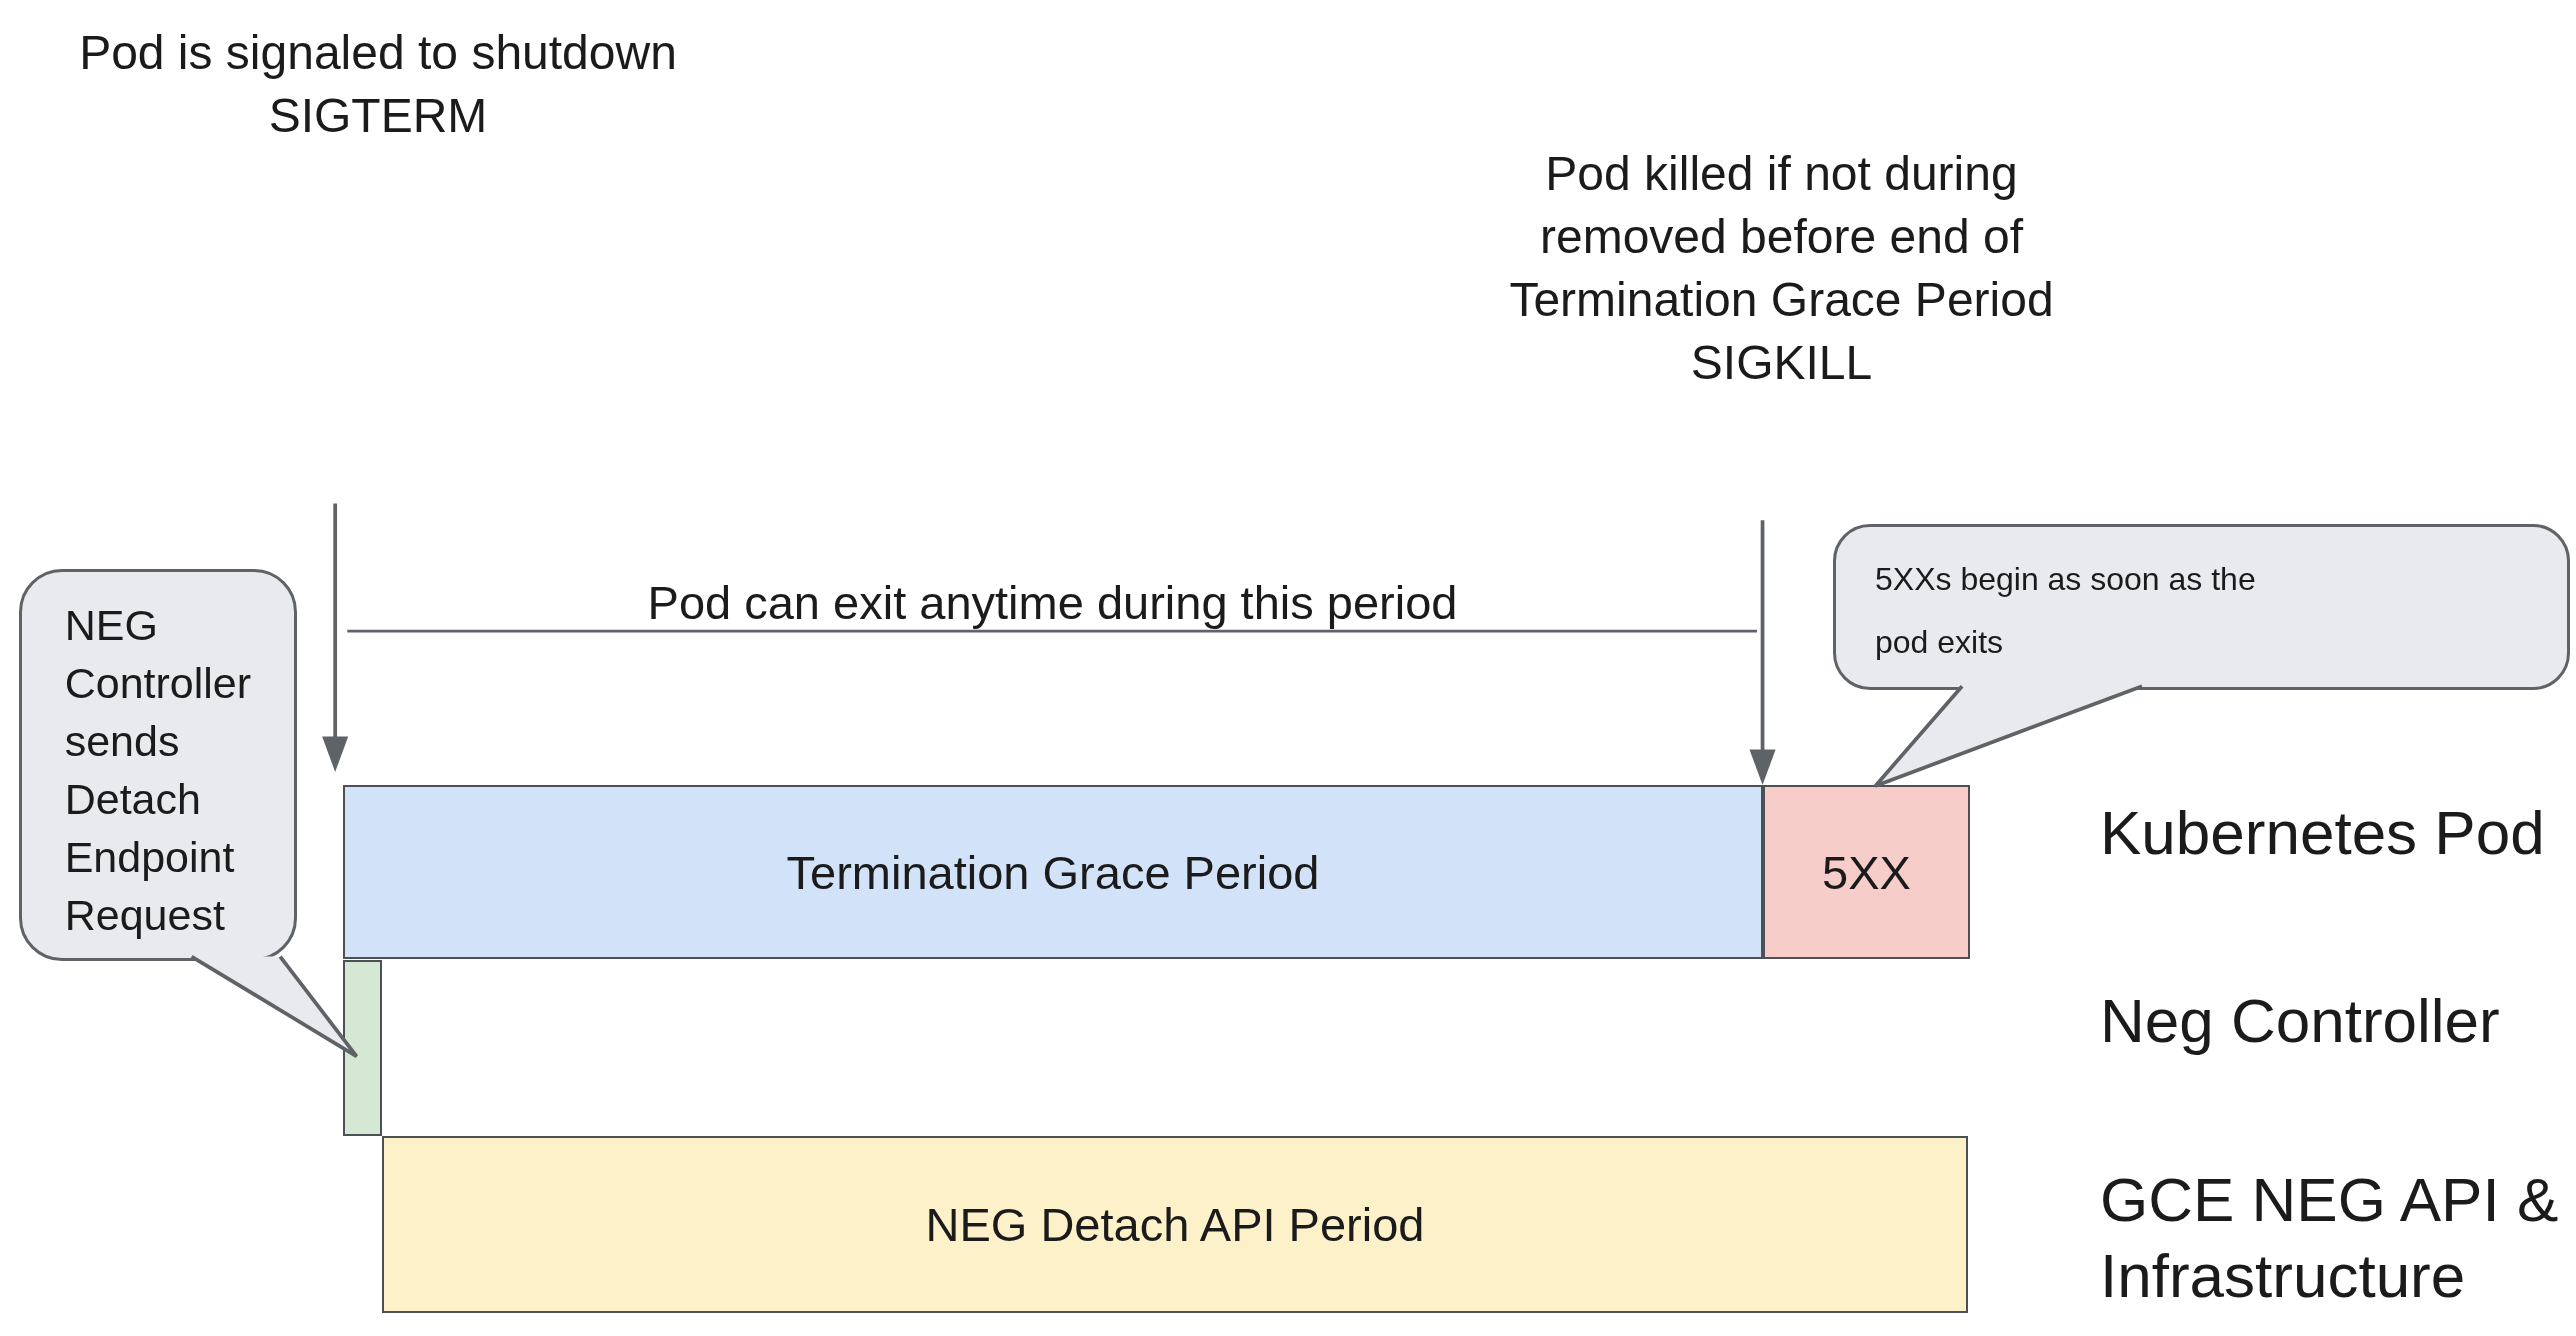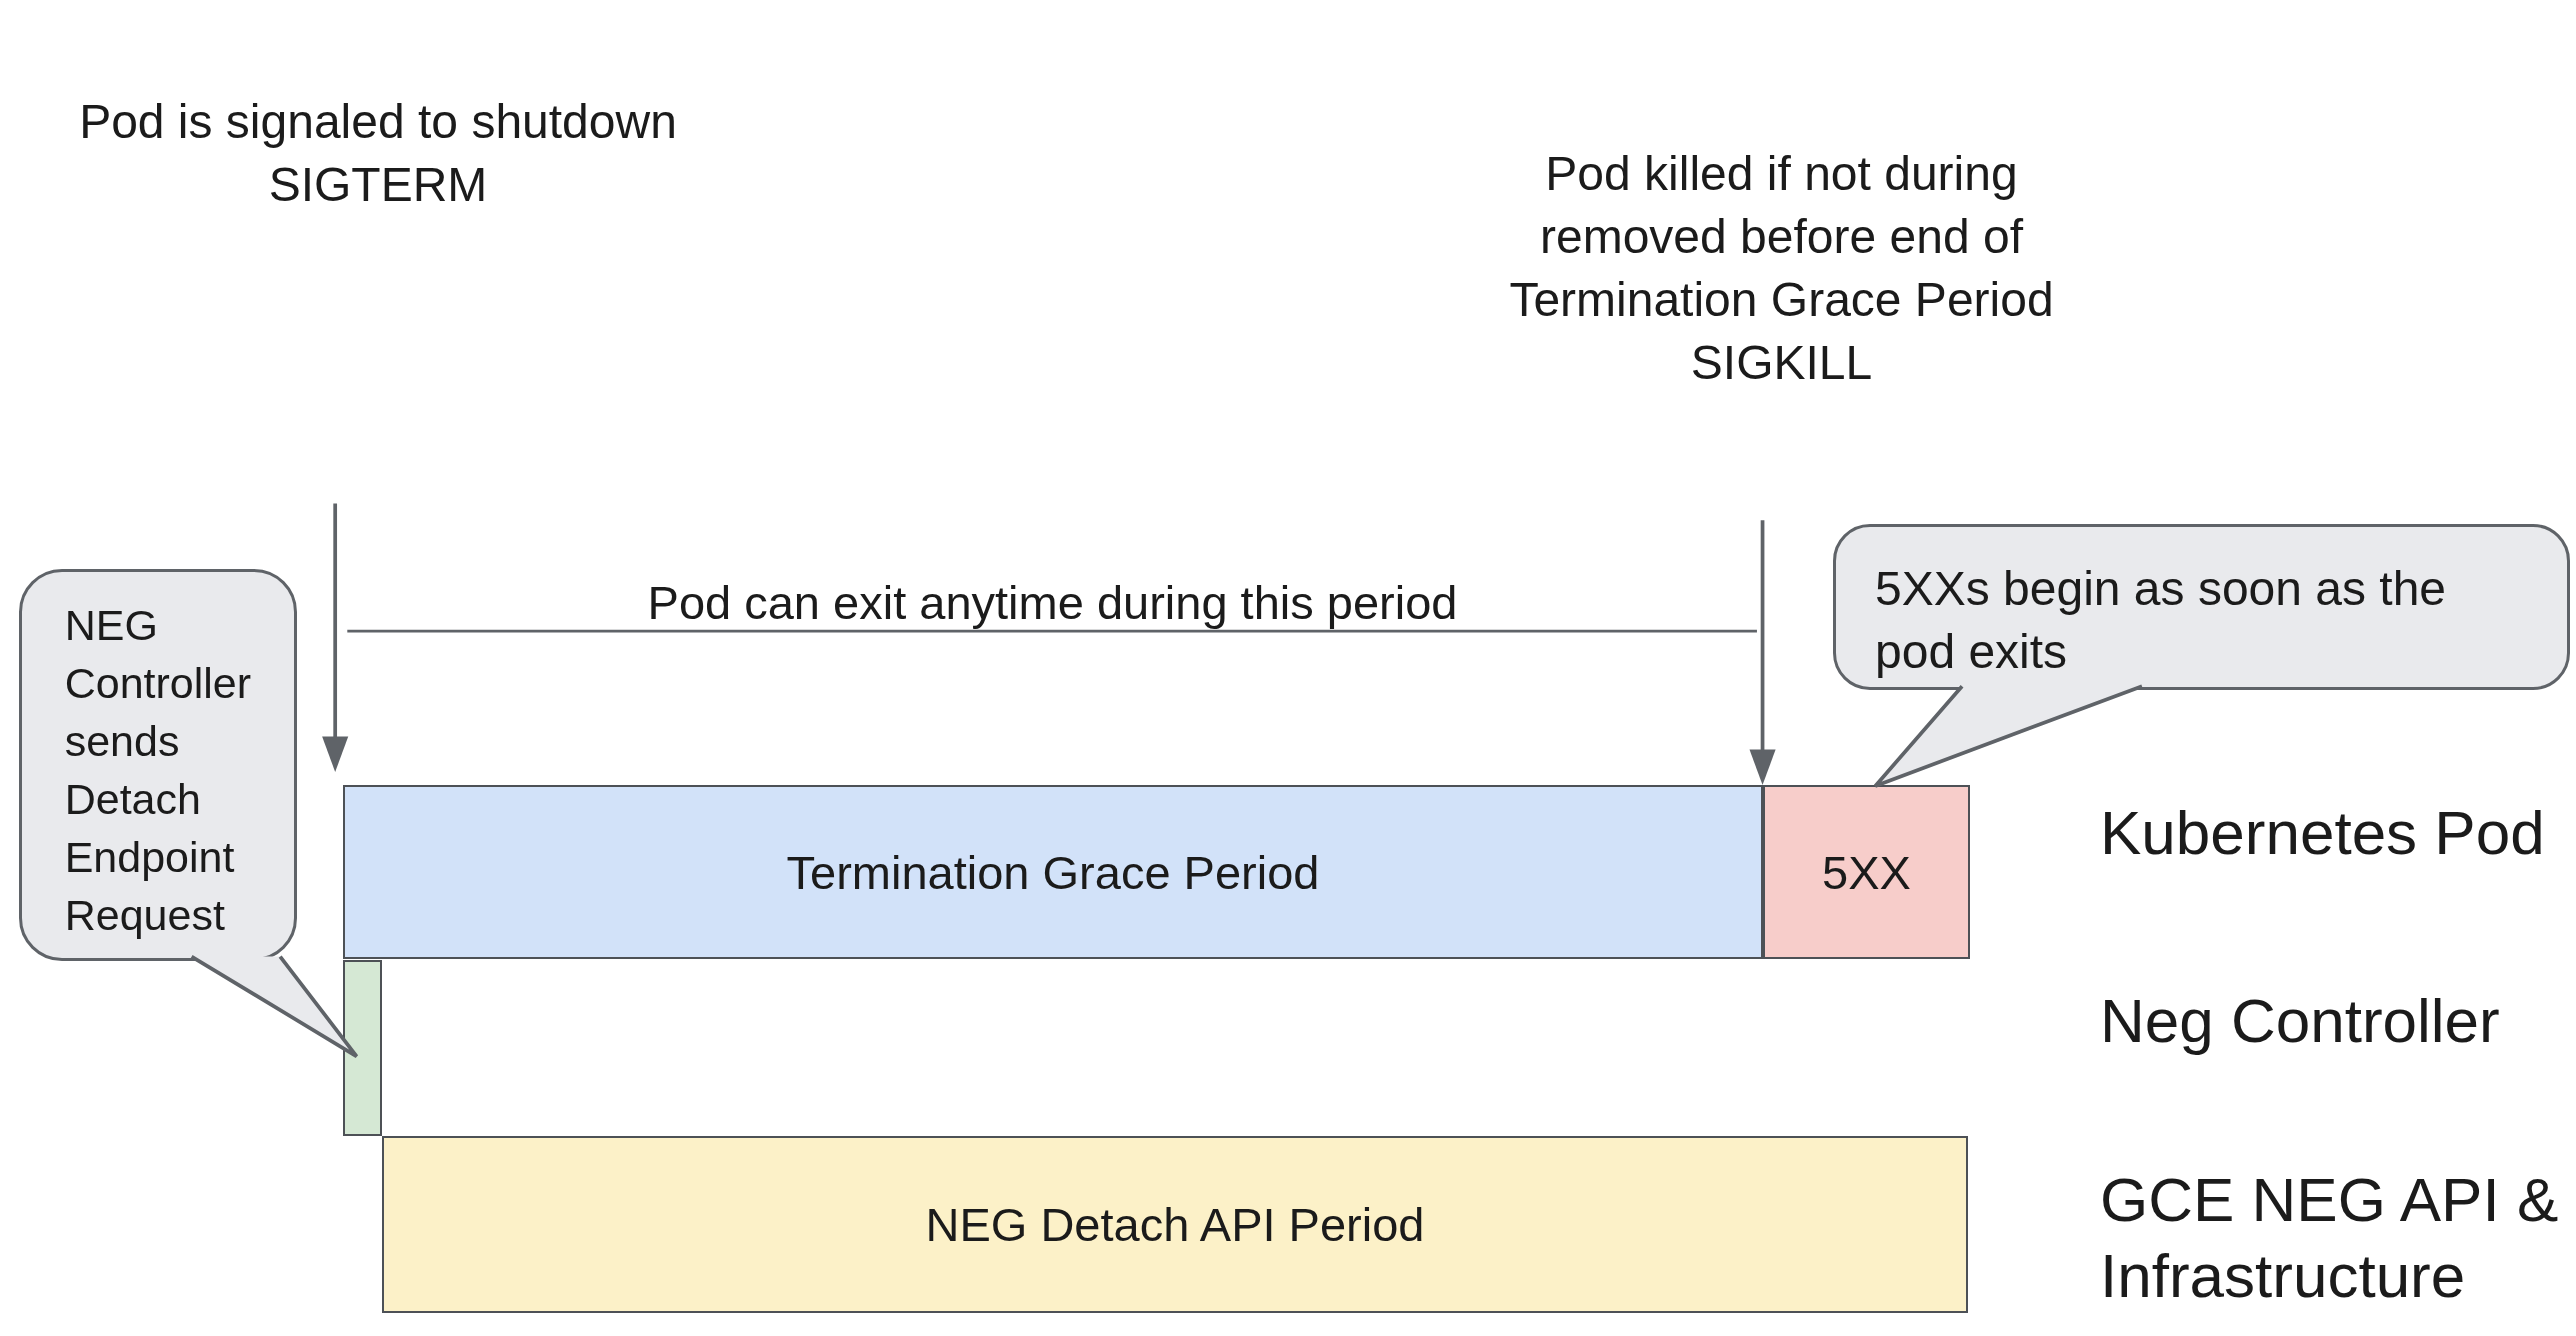--- a/index.html
+++ b/index.html
@@ -35,35 +35,35 @@
     box-sizing:border-box;
     border:3.7px solid #5f6368;
     border-radius:43px;
     z-index:1;
   }
   .bubble-left-text{
     padding:24px 0 0 43px;
     font-size:43px;line-height:58px;
   }
   .bubble-right-text{
-    padding:30px 0 0 39px;
-    font-size:48px;line-height:63px;
+    padding:21px 0 0 39px;
+    font-size:32px;line-height:63px;
   }
   svg.overlay{
     position:absolute;left:0;top:0;z-index:3;
     pointer-events:none;
   }
 </style>
 </head>
 <body>
 
 <div class="canvas">
 
   <div class="abs note" style="left:56px;top:20.5px;width:644px;">
-    <div class="preline" style="margin-top:69px;">Pod is signaled to shutdown
+    <div class="preline" style="">Pod is signaled to shutdown
 SIGTERM</div>
   </div>
 
   <div class="abs note preline" style="left:1455px;top:142px;width:653px;">Pod killed if not during
 removed before end of
 Termination Grace Period
 SIGKILL</div>
 
   <div class="abs range-label" style="left:586px;top:575px;width:933px;">Pod can exit anytime during this period</div>
 

